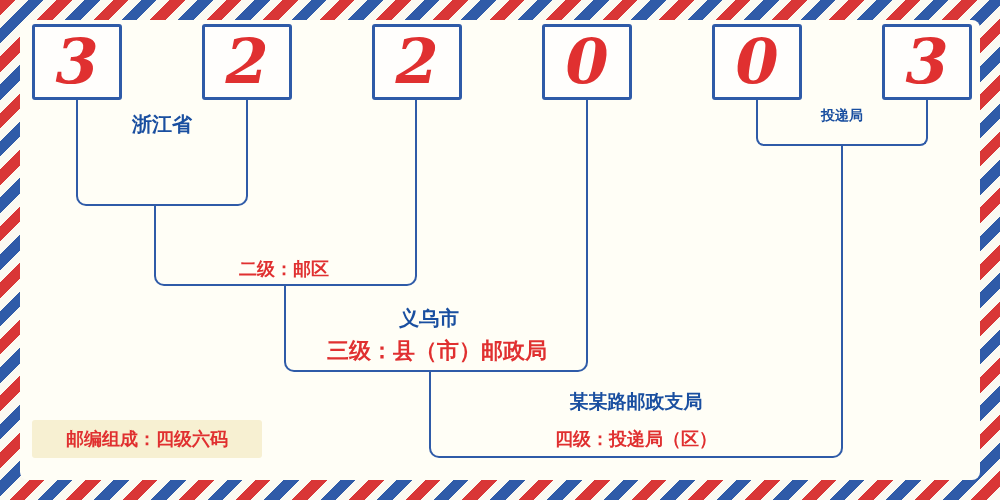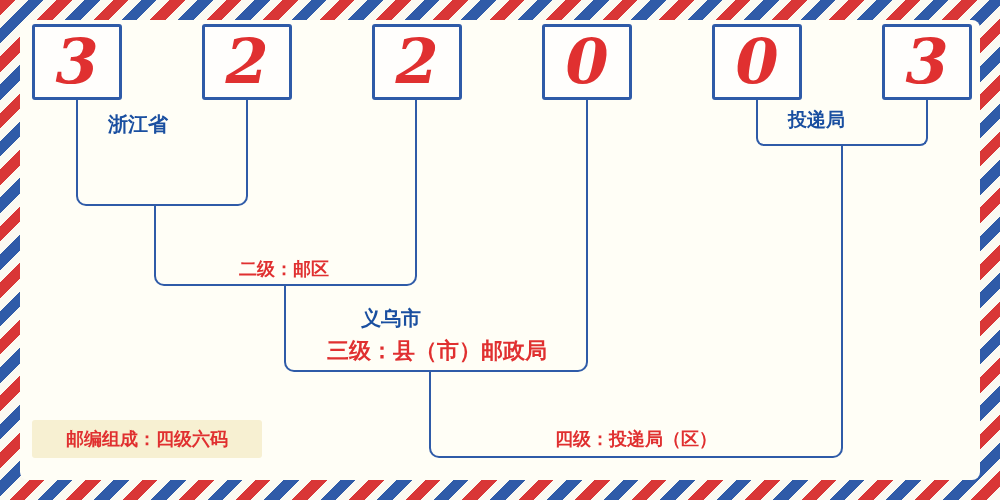--- a/index.html
+++ b/index.html
@@ -50,22 +50,21 @@
   }
   .vseg{
     position:absolute;
     width:2px;
     background:#2f5ba8;
   }
   .lbl-blue{
     position:absolute;
     color:#1a4fa0;
     font-weight:bold;
-    text-align:left;
-    padding-left:32px;
+    text-align:center;
   }
   .lbl-red{
     position:absolute;
     color:#e03030;
     font-weight:bold;
     text-align:center;
   }
   .note-box{
     position:absolute;
     left:12px;top:400px;
@@ -111,24 +110,25 @@
     <div class="u-bracket" style="left:134px;top:184px;width:263px;height:82px;"></div>
     <div class="vseg" style="left:395px;top:80px;height:106px;"></div>
     <div class="lbl-red" style="left:184px;top:237px;width:160px;font-size:18px;">二级：邮区</div>
 
     <div class="u-bracket" style="left:264px;top:266px;width:304px;height:86px;"></div>
     <div class="vseg" style="left:566px;top:80px;height:188px;"></div>
     <div class="lbl-blue" style="left:309px;top:285px;width:200px;font-size:20px;">义乌市</div>
     <div class="lbl-red" style="left:287px;top:316px;width:260px;font-size:22px;">三级：县（市）邮政局</div>
 
     <div class="u-bracket" style="left:736px;top:80px;width:172px;height:46px;border-radius:0 0 8px 8px;"></div>
-    <div class="lbl-blue" style="left:736px;top:87px;width:172px;font-size:19px;">投递局</div>
+    <div class="lbl-blue" style="left:736px;top:87px;width:172px;font-size:14px;">投递局</div>
 
     <div class="u-bracket" style="left:409px;top:352px;width:414px;height:86px;"></div>
     <div class="vseg" style="left:821px;top:126px;height:228px;"></div>
+    <div class="lbl-blue" style="left:486px;top:369px;width:260px;font-size:19px;">某某路邮政支局</div>
     <div class="lbl-red" style="left:486px;top:407px;width:260px;font-size:18px;">四级：投递局（区）</div>
 
     <div class="note-box">
       <span class="note-text">邮编组成：四级六码</span>
     </div>
 
   </div>
 </div>
 
 </body></html>

